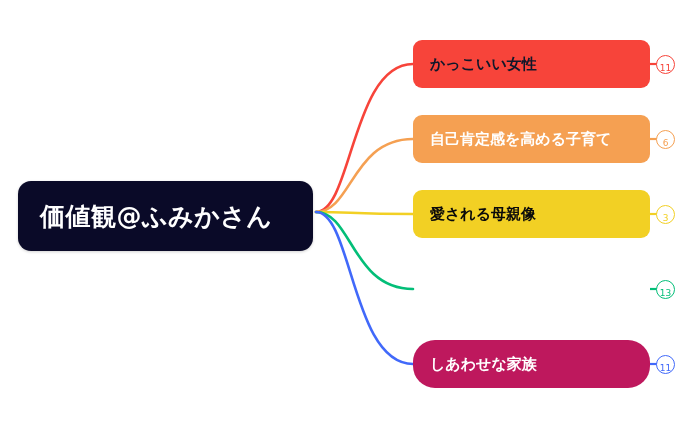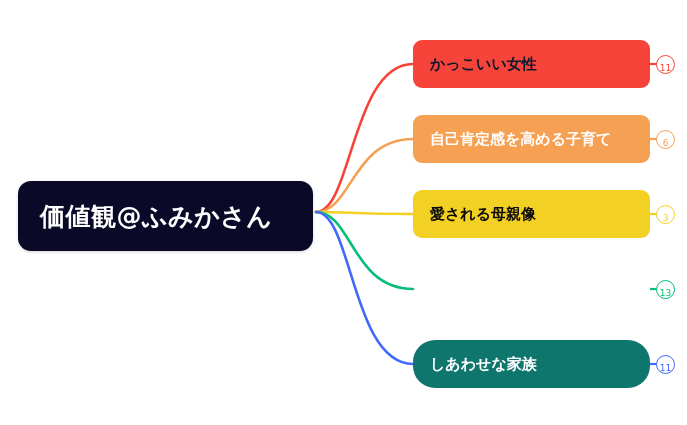--- a/index.html
+++ b/index.html
@@ -121,20 +121,20 @@
     <span class="node-label" style="color: rgb(10, 10, 10);">愛される母親像</span>
   </div>
   <div class="count-badge" id="count-badge-2" style="top: 204.5px; border-color: rgb(242, 208, 36); color: rgb(242, 208, 36);">
     <span>3</span>
   </div>
 
   <div class="count-badge" id="count-badge-3" style="top: 279.5px; border-color: rgb(3, 190, 120); color: rgb(3, 190, 120);">
     <span>13</span>
   </div>
 
-  <div class="node branch-node" id="branch-node-4" style="top: 340px; background: #0f766e; border-radius: 22px;">
+  <div class="node branch-node" id="branch-node-4" style="top: 340px; background: #be185d; border-radius: 22px;">
     <span class="node-label" style="color: rgb(255, 255, 255);">しあわせな家族</span>
   </div>
   <div class="count-badge" id="count-badge-4" style="top: 354.5px; border-color: rgb(65, 105, 250); color: rgb(65, 105, 250);">
     <span>11</span>
   </div>
 
 </div>
 
 </body></html>

